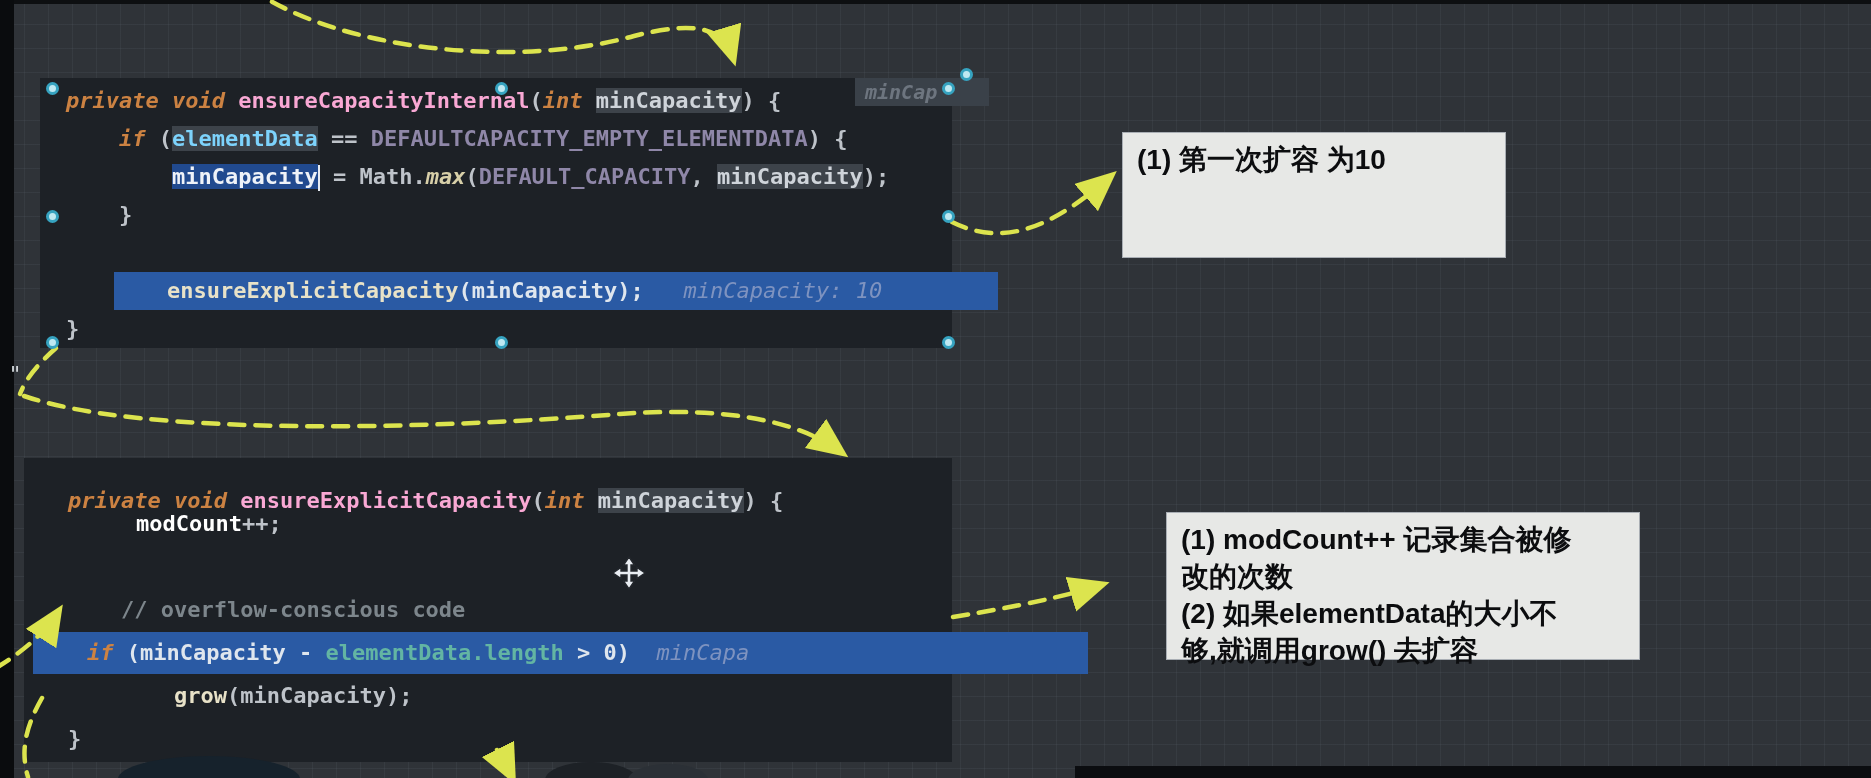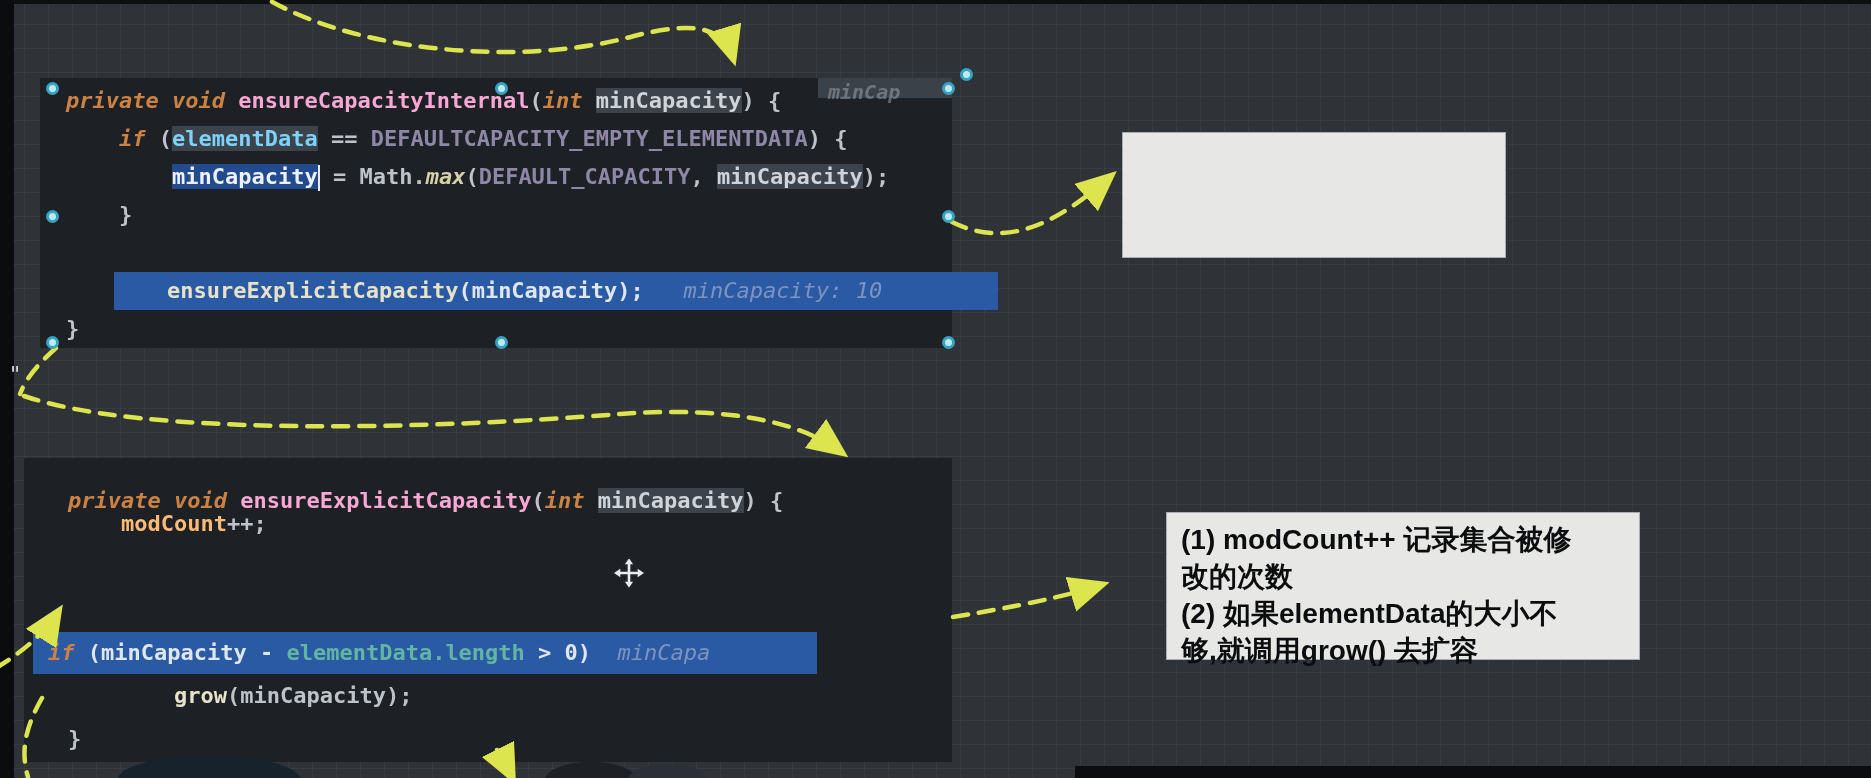--- a/index.html
+++ b/index.html
@@ -20,39 +20,39 @@
     position:absolute;background:#1d2126;z-index:2;
     font-family:"DejaVu Sans Mono","Liberation Mono",monospace;
     font-weight:bold;font-size:22px;color:#bec3c9;
   }
   .b1{left:40px;top:78px;width:912px;height:270px;}
   .b2{left:24px;top:458px;width:928px;height:304px;}
   .cline{position:absolute;white-space:pre;}
   .b1 .cline{left:26px;height:38px;line-height:38px;}
   .b2 .cline{left:44px;height:42px;line-height:42px;}
   .b1 .cline.debug{left:26px;width:884px;background:#2a5aa4;}
-  .b2 .cline.debug{left:9px;width:784px;background:#2a5aa4;padding-left:15px;box-sizing:border-box;}
+  .b2 .cline.debug{left:9px;width:1055px;background:#2a5aa4;padding-left:54px;box-sizing:border-box;}
   .cline.debug .pl{color:#dfe6ee;}
 
   .tk.kw{color:#cc8242;font-style:italic;}
   .tk.decl{color:#f9a8d4;}
   .tk.pl{color:#bec3c9;}
-  .tk.field{color:#fdba74;}
+  .tk.field{color:#ffffff;margin-left:15px;}
   .tk.fieldhl{color:#7dd3fc;background:#3d434a;}
   .tk.hlid{color:#cfd4da;background:#3d434a;}
   .tk.const{color:#8f87a8;}
   .tk.mcall{color:#d7cfa8;font-style:italic;}
   .tk.call{color:#e8e2c8;}
   .tk.comment{color:#7d868c;}
   .tk.selblue{color:#eef2f8;background:#214a8f;}
   .tk.selgreen{color:#63b5a3;}
   .tk.hint{color:#7e93c0;font-style:italic;font-weight:normal;}
   .tk.caret{display:inline-block;width:2px;height:26px;background:#e6ebf2;vertical-align:middle;}
 
-  .ghost-box{position:absolute;left:778px;top:0px;width:134px;height:20px;background:#3a4149;z-index:2;}
+  .ghost-box{position:absolute;left:815px;top:0px;width:134px;height:28px;background:#3a4149;z-index:2;}
   .ghost-box span{display:block;padding-left:10px;font-style:italic;font-size:20px;line-height:28px;color:#98a0ac;opacity:.55;}
 
   .quote-artifact{position:absolute;left:10px;top:362px;color:#cfd4d8;font-size:22px;z-index:2;}
 
   
   .note{
     position:absolute;background:#e7e8e6;border:1px solid #a9aeb4;z-index:3;
     color:#0c0d0f;font-weight:bold;font-size:28px;line-height:37px;
     padding:8px 14px;box-sizing:border-box;
     font-family:"Liberation Sans","DejaVu Sans",sans-serif;
@@ -94,28 +94,30 @@
       <div class="cline" style="top: 118px;"><span class="tk pl">    }</span></div>
       <div class="cline" style="top: 156px;"></div>
       <div class="cline debug" style="top: 194px; margin-left: 48px;"><span class="tk pl">    </span><span class="tk call">ensureExplicitCapacity</span><span class="tk pl">(minCapacity);</span><span class="tk hint">   minCapacity: 10</span></div>
       <div class="cline" style="top: 232px;"><span class="tk pl">}</span></div>
     </div>
 
   <div class="code-block b2">
       <div class="cline" style="top: 2px; margin-top: 20px;"><span class="tk kw">private void </span><span class="tk decl">ensureExplicitCapacity</span><span class="tk pl">(</span><span class="tk kw">int </span><span class="tk hlid">minCapacity</span><span class="tk pl">) {</span></div>
       <div class="cline" style="top: 45px;"><span class="tk pl">    </span><span class="tk field">modCount</span><span class="tk pl">++;</span></div>
       <div class="cline" style="top: 88px;"></div>
+      <div class="cline" style="top: 131px;"><span class="tk pl">    </span><span class="tk comment">// overflow-conscious code</span></div>
       <div class="cline debug" style="top: 174px;"><span class="tk kw">if </span><span class="tk pl">(minCapacity - </span><span class="tk selgreen">elementData.length</span><span class="tk pl"> &gt; 0)</span><span class="tk hint">  minCapa</span></div>
       <div class="cline" style="top: 217px;"><span class="tk pl">        </span><span class="tk call">grow</span><span class="tk pl">(minCapacity);</span></div>
       <div class="cline" style="top: 260px;"><span class="tk pl">}</span></div>
     </div>
 
   <span class="quote-artifact">"</span>
 
   <div class="note note1">
+    <div>(1) 第一次扩容 为10</div>
   </div>
 
   <div class="note note2">
     <div>(1)  modCount++ 记录集合被修</div>
     <div>改的次数</div>
     <div>(2) 如果elementData的大小不</div>
     <div>够,就调用grow() 去扩容</div>
   </div>
 
   <svg class="arrows" width="1871" height="778" viewBox="0 0 1871 778">

